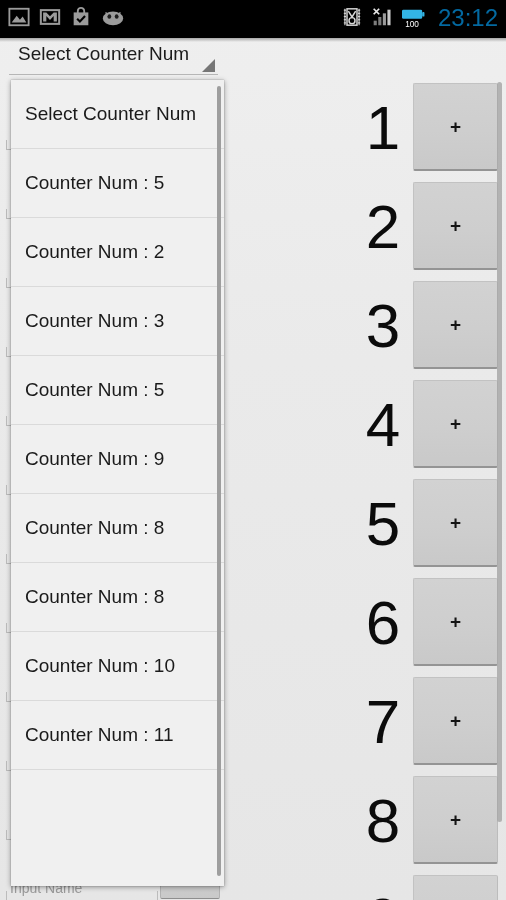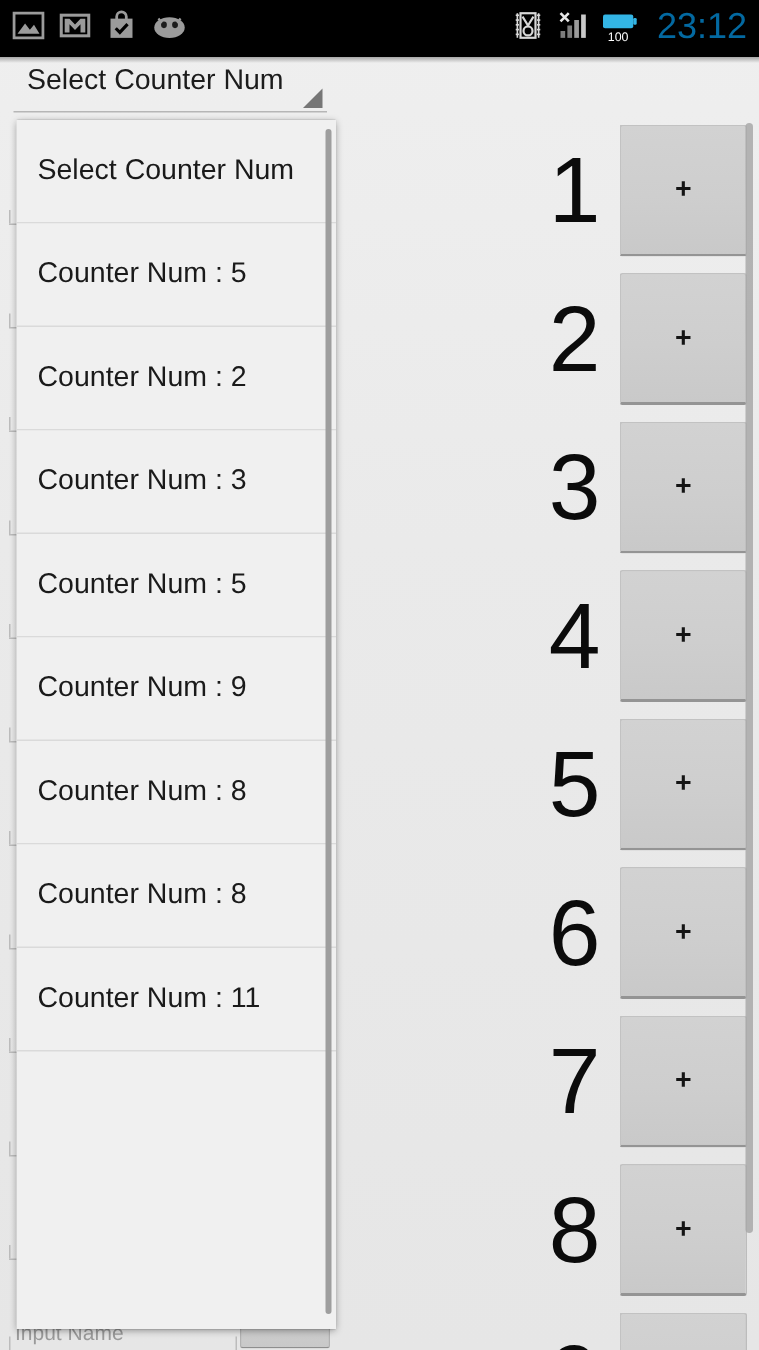--- a/index.html
+++ b/index.html
@@ -290,17 +290,18 @@
 
   <div id="dropdown">
     <div class="ditem">Select Counter Num</div>
     <div class="ditem">Counter Num : 5</div>
     <div class="ditem">Counter Num : 2</div>
     <div class="ditem">Counter Num : 3</div>
     <div class="ditem">Counter Num : 5</div>
     <div class="ditem">Counter Num : 9</div>
     <div class="ditem">Counter Num : 8</div>
     <div class="ditem">Counter Num : 8</div>
+    <div class="ditem">Counter Num : 10</div>
     <div class="ditem">Counter Num : 11</div>
     <div id="dropscroll"></div>
   </div>
 
 </div>
 
 </body></html>

